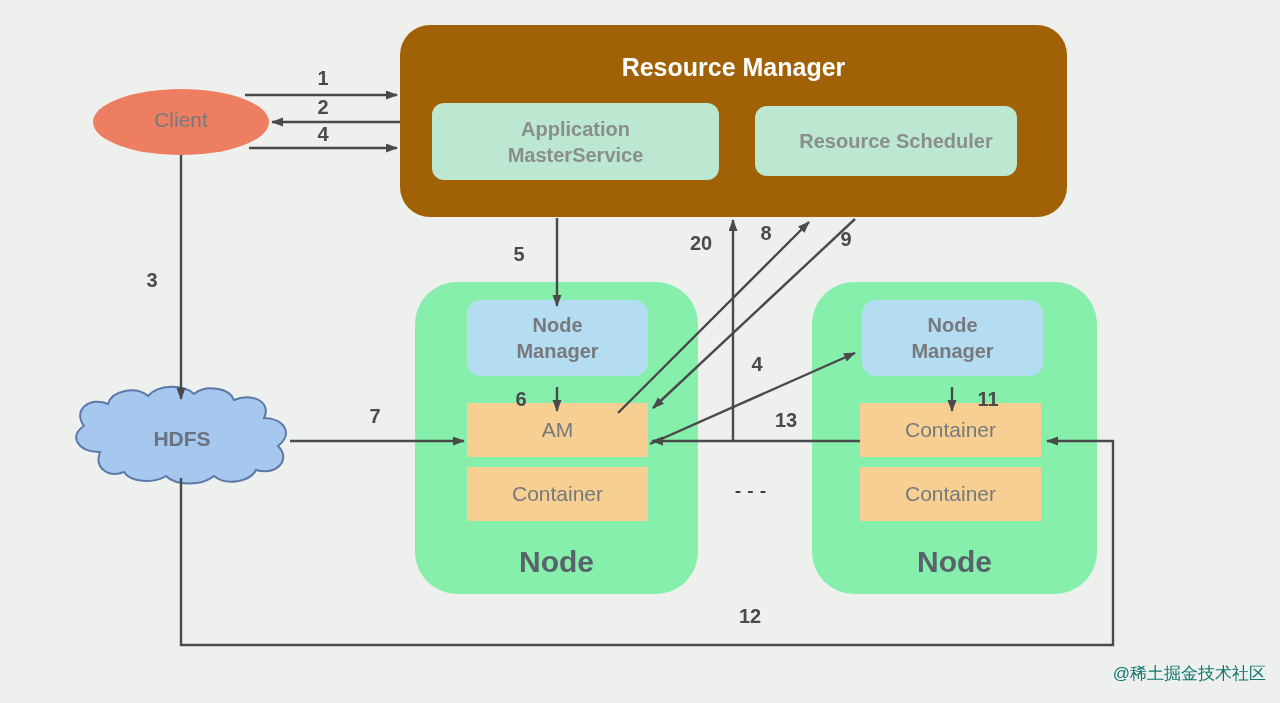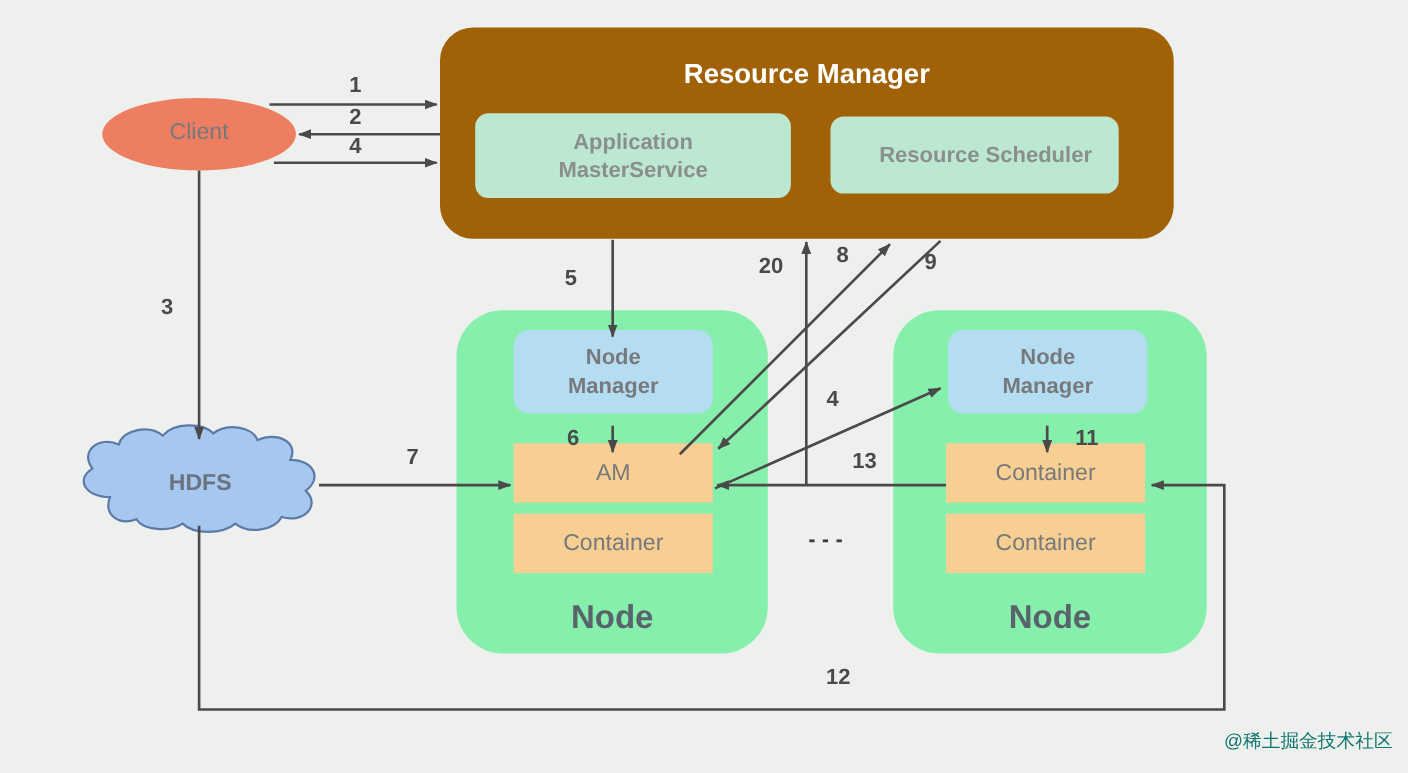--- a/index.html
+++ b/index.html
@@ -166,20 +166,20 @@
   <div class="num" style="left:323px; top:107px;">2</div>
   <div class="num" style="left:152px; top:280px;">3</div>
   <div class="num" style="left:323px; top:134px;">4</div>
   <div class="num" style="left:519px; top:254px;">5</div>
   <div class="num" style="left:521px; top:399px;">6</div>
   <div class="num" style="left:375px; top:416px;">7</div>
   <div class="num" style="left:766px; top:233px;">8</div>
   <div class="num" style="left:846px; top:239px;">9</div>
   <div class="num" style="left:757px; top:364px;">4</div>
   <div class="num" style="left:974px; top:399px;margin-left:14px;">11</div>
-  <div class="num" style="left:750px; top:616px;margin-left:12px;">12</div>
+  <div class="num" style="left:750px; top:616px;">12</div>
   <div class="num" style="left:770px; top:420px;margin-left:16px;">13</div>
   <div class="num" style="left:701px; top:243px;">20</div>
 
   <div class="dots">...</div>
 
   <div class="watermark">@稀土掘金技术社区</div>
 </div>
 
 </body></html>

